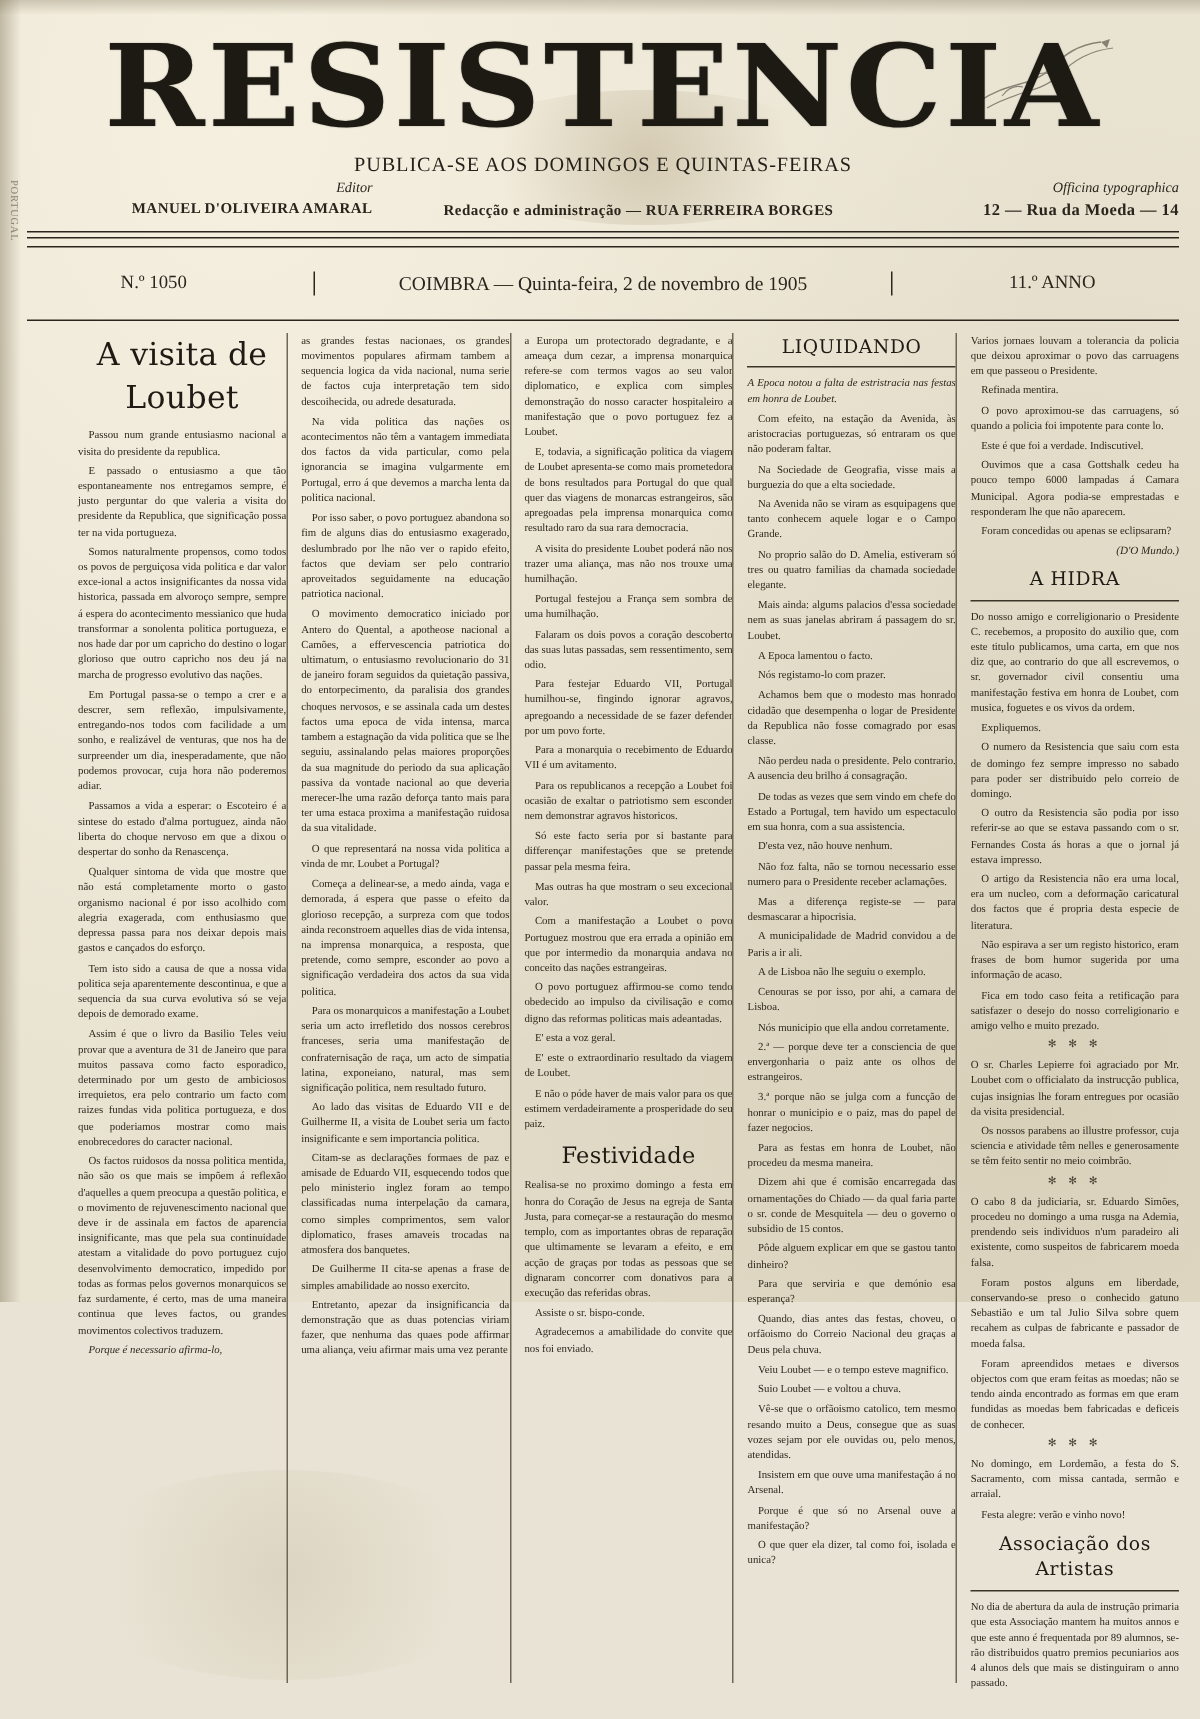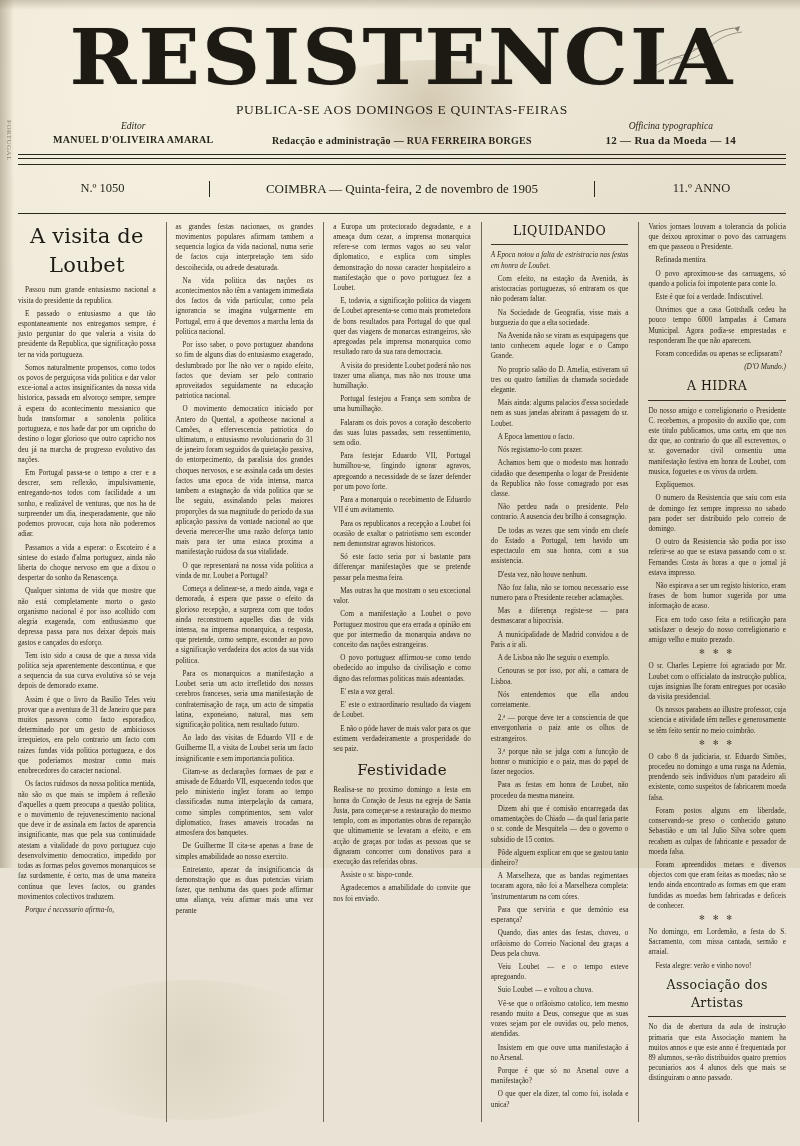--- a/index.html
+++ b/index.html
@@ -48,40 +48,40 @@
     text-shadow:0 0 1px rgba(0,0,0,.35);
     transform:scaleX(1.06);
   }
   .subtitle{
     font-size:13.5px;letter-spacing:.6px;margin:6px 0 2px 0;color:#241f18;
   }
   .mast-row{
     display:flex;justify-content:space-between;align-items:flex-start;
     margin-top:2px;font-size:9px;
   }
-  .mast-col{width:30%;text-align:center;line-height:1.35;}
+  .mast-col{width:30%;text-align:right;line-height:1.35;}
   .mast-col.mid{width:40%;}
   .mast-label{font-style:italic;font-size:9.5px;}
   .mast-strong{font-weight:700;font-size:10px;letter-spacing:.3px;}
   .mast-addr{font-weight:700;font-size:11px;letter-spacing:.3px;}
   .rule{
     border-top:1.2px solid #2b261d;border-bottom:1.2px solid #2b261d;
     height:3px;margin:6px 0 0 0;
   }
   .issuebar{
     display:flex;align-items:stretch;justify-content:space-between;
     border-top:1px solid #2b261d;border-bottom:1px solid #2b261d;
     margin-top:5px;padding:16px 0;font-size:12.5px;
   }
   .issuebar .cell{display:flex;align-items:center;justify-content:center;}
   .issuebar .c1{width:22%;}
   .issuebar .c2{width:50%;border-left:1px solid #2b261d;border-right:1px solid #2b261d;font-size:13px;}
   .issuebar .c3{width:22%;}
   .columns{
-    display:flex;gap:10px;margin-top:8px;height:900px;
+    display:flex;margin-top:8px;height:900px;margin-left:34px;
   }
   .col{
     width:25%;
     font-size:7.2px;
     line-height:1.42;
     text-align:justify;
     color:#2e281e;
     position:relative;
   }
   .col + .col{border-left:1px solid #6d6754;padding-left:9px;}
@@ -226,30 +226,29 @@
       <p>Nós registamo-lo com prazer.</p>
       <p>Achamos bem que o modesto mas honrado cidadão que desempenha o logar de Presidente da Republica não fosse comagrado por esas classe.</p>
       <p>Não perdeu nada o presidente. Pelo contrario. A ausencia deu brilho á consagração.</p>
       <p>De todas as vezes que sem vindo em chefe do Estado a Portugal, tem havido um espectaculo em sua honra, com a sua assistencia.</p>
       <p>D'esta vez, não houve nenhum.</p>
       <p>Não foz falta, não se tornou necessario esse numero para o Presidente receber aclamações.</p>
       <p>Mas a diferença registe-se — para desmascarar a hipocrisia.</p>
       <p>A municipalidade de Madrid convidou a de Paris a ir ali.</p>
       <p>A de Lisboa não lhe seguiu o exemplo.</p>
       <p>Cenouras se por isso, por ahi, a camara de Lisboa.</p>
-      <p>Nós entendemos que ella andou corretamente.</p>
+      <p>Nós municipio que ella andou corretamente.</p>
       <p>2.ª — porque deve ter a consciencia de que envergonharia o paiz ante os olhos de estrangeiros.</p>
       <p>3.ª porque não se julga com a funcção de honrar o municipio e o paiz, mas do papel de fazer negocios.</p>
       <p>Para as festas em honra de Loubet, não procedeu da mesma maneira.</p>
       <p>Dizem ahi que é comisão encarregada das ornamentações do Chiado — da qual faria parte o sr. conde de Mesquitela — deu o governo o subsidio de 15 contos.</p>
       <p>Pôde alguem explicar em que se gastou tanto dinheiro?</p>
-      <p>A Marselheza, que as bandas regimentaes tocaram agora, não foi a Marselheza completa: 'instrumentarum na com córes.</p>
       <p>Para que serviria e que demónio esa esperança?</p>
       <p>Quando, dias antes das festas, choveu, o orfãoismo do Correio Nacional deu graças a Deus pela chuva.</p>
-      <p>Veiu Loubet — e o tempo esteve apregoando.</p>
+      <p>Veiu Loubet — e o tempo esteve magnifico.</p>
       <p>Suio Loubet — e voltou a chuva.</p>
       <p>Vê-se que o orfãoismo catolico, tem mesmo resando muito a Deus, consegue que as suas vozes sejam por ele ouvidas ou, pelo menos, atendidas.</p>
       <p>Insistem em que ouve uma manifestação á no Arsenal.</p>
       <p>Porque é que só no Arsenal ouve a manifestação?</p>
       <p>O que quer ela dizer, tal como foi, isolada e unica?</p>
       <p></p>
       <p></p>
     </div>
 
     <div class="col">
@@ -260,20 +259,21 @@
       <p>Ouvimos que a casa Gottshalk cedeu ha pouco tempo 6000 lampadas á Camara Municipal. Agora podia-se emprestadas e responderam lhe que não aparecem.</p>
       <p>Foram concedidas ou apenas se eclipsaram?</p>
       <div class="sig">(D'O Mundo.)</div>
 
       <div class="headline xsmall sc">A HIDRA</div>
       <div class="sec-rule"></div>
       <p class="noind">Do nosso amigo e correligionario o Presidente C. recebemos, a proposito do auxilio que, com este titulo publicamos, uma carta, em que nos diz que, ao contrario do que all escrevemos, o sr. governador civil consentiu uma manifestação festiva em honra de Loubet, com musica, foguetes e os vivos da ordem.</p>
       <p>Expliquemos.</p>
       <p>O numero da Resistencia que saiu com esta de domingo fez sempre impresso no sabado para poder ser distribuido pelo correio de domingo.</p>
       <p>O outro da Resistencia são podia por isso referir-se ao que se estava passando com o sr. Fernandes Costa ás horas a que o jornal já estava impresso.</p>
+      <p>O artigo da Resistencia não era uma local, era um nucleo, com a deformação caricatural dos factos que é propria desta especie de literatura.</p>
       <p>Não espirava a ser um registo historico, eram frases de bom humor sugerida por uma informação de acaso.</p>
       <p>Fica em todo caso feita a retificação para satisfazer o desejo do nosso correligionario e amigo velho e muito prezado.</p>
       <div class="dot-rule">✻ ✻ ✻</div>
       <p class="noind">O sr. Charles Lepierre foi agraciado por Mr. Loubet com o officialato da instrucção publica, cujas insignias lhe foram entregues por ocasião da visita presidencial.</p>
       <p>Os nossos parabens ao illustre professor, cuja sciencia e atividade têm nelles e generosamente se têm feito sentir no meio coimbrão.</p>
       <div class="dot-rule">✻ ✻ ✻</div>
       <p class="noind">O cabo 8 da judiciaria, sr. Eduardo Simões, procedeu no domingo a uma rusga na Ademia, prendendo seis individuos n'um paradeiro ali existente, como suspeitos de fabricarem moeda falsa.</p>
       <p>Foram postos alguns em liberdade, conservando-se preso o conhecido gatuno Sebastião e um tal Julio Silva sobre quem recahem as culpas de fabricante e passador de moeda falsa.</p>
       <p>Foram apreendidos metaes e diversos objectos com que eram feitas as moedas; não se tendo ainda encontrado as formas em que eram fundidas as moedas bem fabricadas e deficeis de conhecer.</p>
       <div class="dot-rule">✻ ✻ ✻</div>

